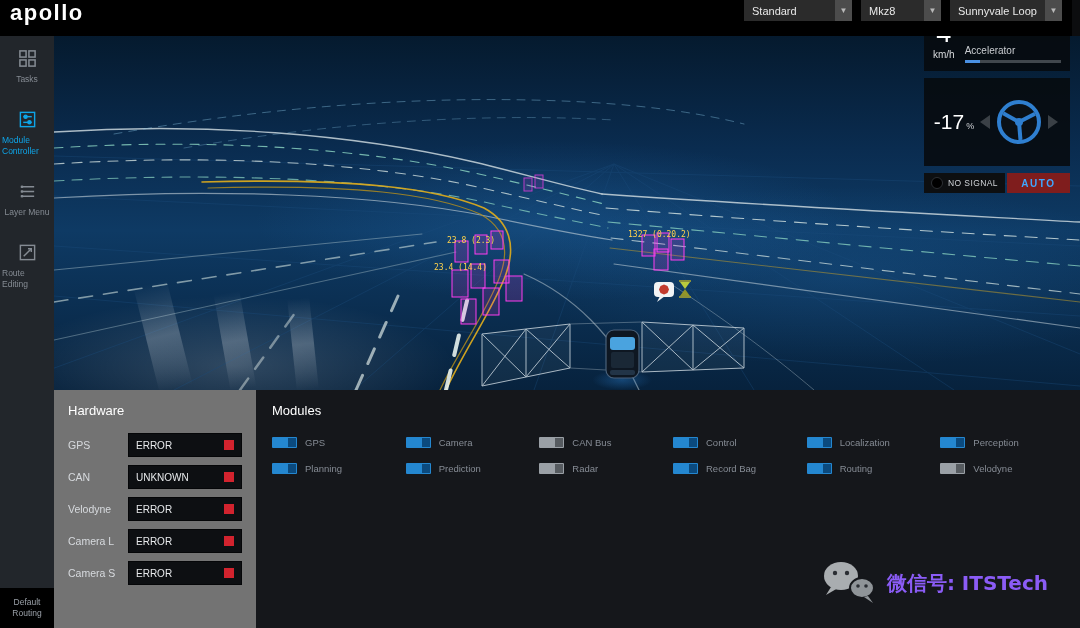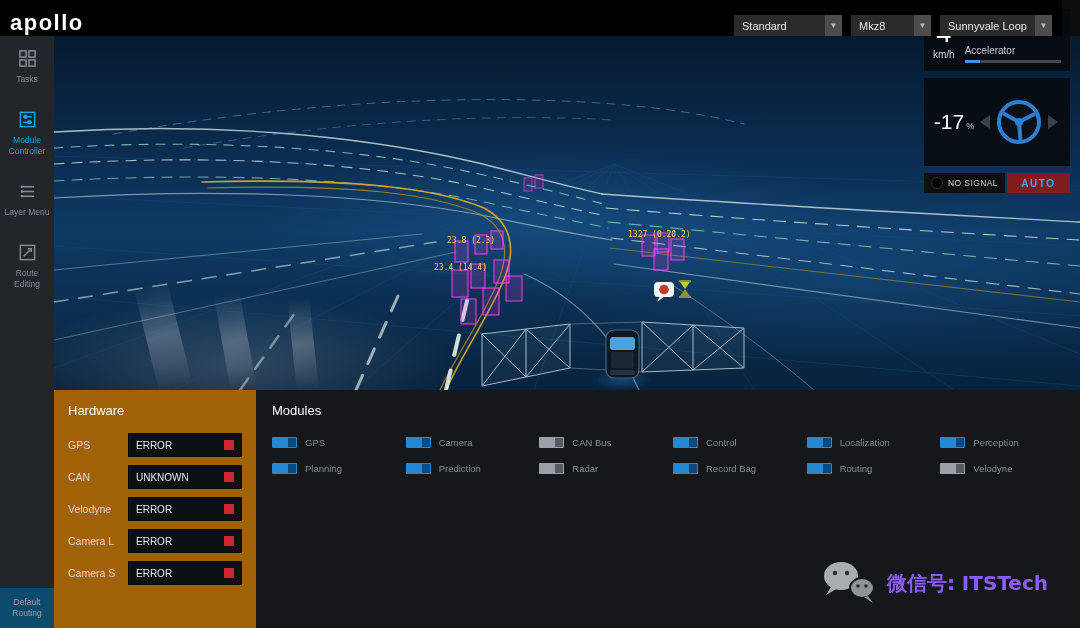--- a/index.html
+++ b/index.html
@@ -1,34 +1,34 @@
 <!DOCTYPE html>
 <html><head>
 <meta charset="utf-8">
 <style>
   html,body{margin:0;padding:0;background:#000;}
   body{font-family:"Liberation Sans", sans-serif;}
   .app{position:relative;width:1080px;height:628px;background:#0c0d0f;overflow:hidden;}
 
   
-  .header{position:absolute;left:0;top:0;right:18px;height:36px;background:#000;display:flex;align-items:flex-end;padding:0 10px;box-sizing:border-box;z-index:10;}
+  .header{position:absolute;left:0;top:0;right:8px;height:36px;background:#000;display:flex;align-items:flex-start;padding:0 10px;box-sizing:border-box;z-index:10;}
   .logo{color:#fff;font-size:22px;font-weight:bold;letter-spacing:1.5px;}
   .header-spacer{flex:1;}
   .dd{display:flex;align-items:center;justify-content:space-between;height:21px;background:#2b2b2b;margin-left:9px;font-size:11px;color:#e8e8e8;cursor:pointer;}
   .dd-mode{width:108px;} .dd-vehicle{width:80px;} .dd-map{width:112px;}
   .dd-label{padding:0 8px;white-space:nowrap;overflow:hidden;}
   .dd-arrow{width:17px;height:21px;background:#4c4c4c;color:#b9b9b9;display:flex;align-items:center;justify-content:center;font-size:8px;flex:none;}
 
   
   .sidebar{position:absolute;top:36px;left:0;width:54px;bottom:0;background:#22262b;display:flex;flex-direction:column;z-index:9;}
   .side-item{padding:13px 2px 12px;display:flex;flex-direction:column;align-items:center;gap:6px;color:#858b93;cursor:pointer;}
   .side-item.active{color:#0ea5e9;}
   .side-item svg{width:19px;height:19px;display:block;}
-  .side-label{font-size:8.5px;text-align:center;line-height:1.3;}
-  .default-routing{margin-top:auto;background:#0c4a6e;color:#9aa0a8;padding:9px 3px;font-size:8.5px;text-align:center;line-height:1.3;cursor:pointer;}
+  .side-label{font-size:8.5px;text-align:left;line-height:1.3;}
+  .default-routing{margin-top:auto;background:#000000;color:#9aa0a8;padding:9px 3px;font-size:8.5px;text-align:center;line-height:1.3;cursor:pointer;}
 
   
   .scene{position:absolute;left:54px;top:36px;right:0;height:354px;background:#07203a;overflow:hidden;}
   .scene svg{position:absolute;left:0;top:0;width:100%;height:100%;display:block;}
   .scene-label{font-size:8px;fill:#ffd34d;font-family:"DejaVu Sans Mono", monospace;}
 
   
   .dash{position:absolute;top:9px;right:10px;width:146px;display:flex;flex-direction:column;gap:7px;z-index:5;}
   .dash-panel{background:rgba(7,10,14,0.88);}
   .speed-panel{height:62px;display:flex;align-items:center;padding:0 9px;box-sizing:border-box;gap:10px;}
@@ -48,21 +48,21 @@
   .tri-left{border-top:7px solid transparent;border-bottom:7px solid transparent;border-right:10px solid #3a4046;}
   .tri-right{border-top:7px solid transparent;border-bottom:7px solid transparent;border-left:10px solid #3a4046;}
   .status-row{height:20px;display:flex;gap:2px;background:transparent;}
   .signal-cell{flex:1;background:#0d0f11;display:flex;align-items:center;gap:5px;padding:0 7px;}
   .signal-dot{width:10px;height:10px;border-radius:50%;background:#000;border:1px solid #2c2f33;flex:none;}
   .signal-text{font-size:8.5px;color:#cfd3d7;letter-spacing:.4px;white-space:nowrap;}
   .auto-cell{width:64px;background:#7f1d1d;display:flex;align-items:center;justify-content:center;font-size:10px;font-weight:bold;color:#3fa7ff;letter-spacing:1.5px;}
 
   
   .bottom{position:absolute;left:54px;right:0;top:390px;bottom:0;display:flex;z-index:4;}
-  .hardware{width:202px;flex:none;background:#a16207;padding:13px 14px;box-sizing:border-box;}
+  .hardware{width:202px;flex:none;background:#737373;padding:13px 14px;box-sizing:border-box;}
   .panel-title{color:#fff;font-size:13px;margin-bottom:15px;}
   .hw-row{display:flex;align-items:center;margin-bottom:8px;}
   .hw-name{width:60px;font-size:10.5px;color:#d7dade;flex:none;}
   .hw-status{flex:1;height:22px;background:#0d0f12;border:1px solid #050608;display:flex;align-items:center;padding:0 7px;color:#e8eaec;font-size:10px;}
   .hw-dot{margin-left:auto;width:10px;height:10px;background:#d2232e;flex:none;}
   .modules{flex:1;background:#15171b;padding:13px 16px;box-sizing:border-box;}
   .mod-grid{margin-top:17px;display:grid;grid-template-columns:repeat(6,1fr);row-gap:12px;column-gap:10px;max-width:810px;}
   .mod-item{display:flex;align-items:center;gap:8px;height:14px;}
   .switch{width:25px;height:11px;background:#2487d0;position:relative;flex:none;border-radius:1px;cursor:pointer;}
   .switch::after{content:"";position:absolute;top:1px;right:1px;width:8px;height:9px;background:#0b4a7e;}

